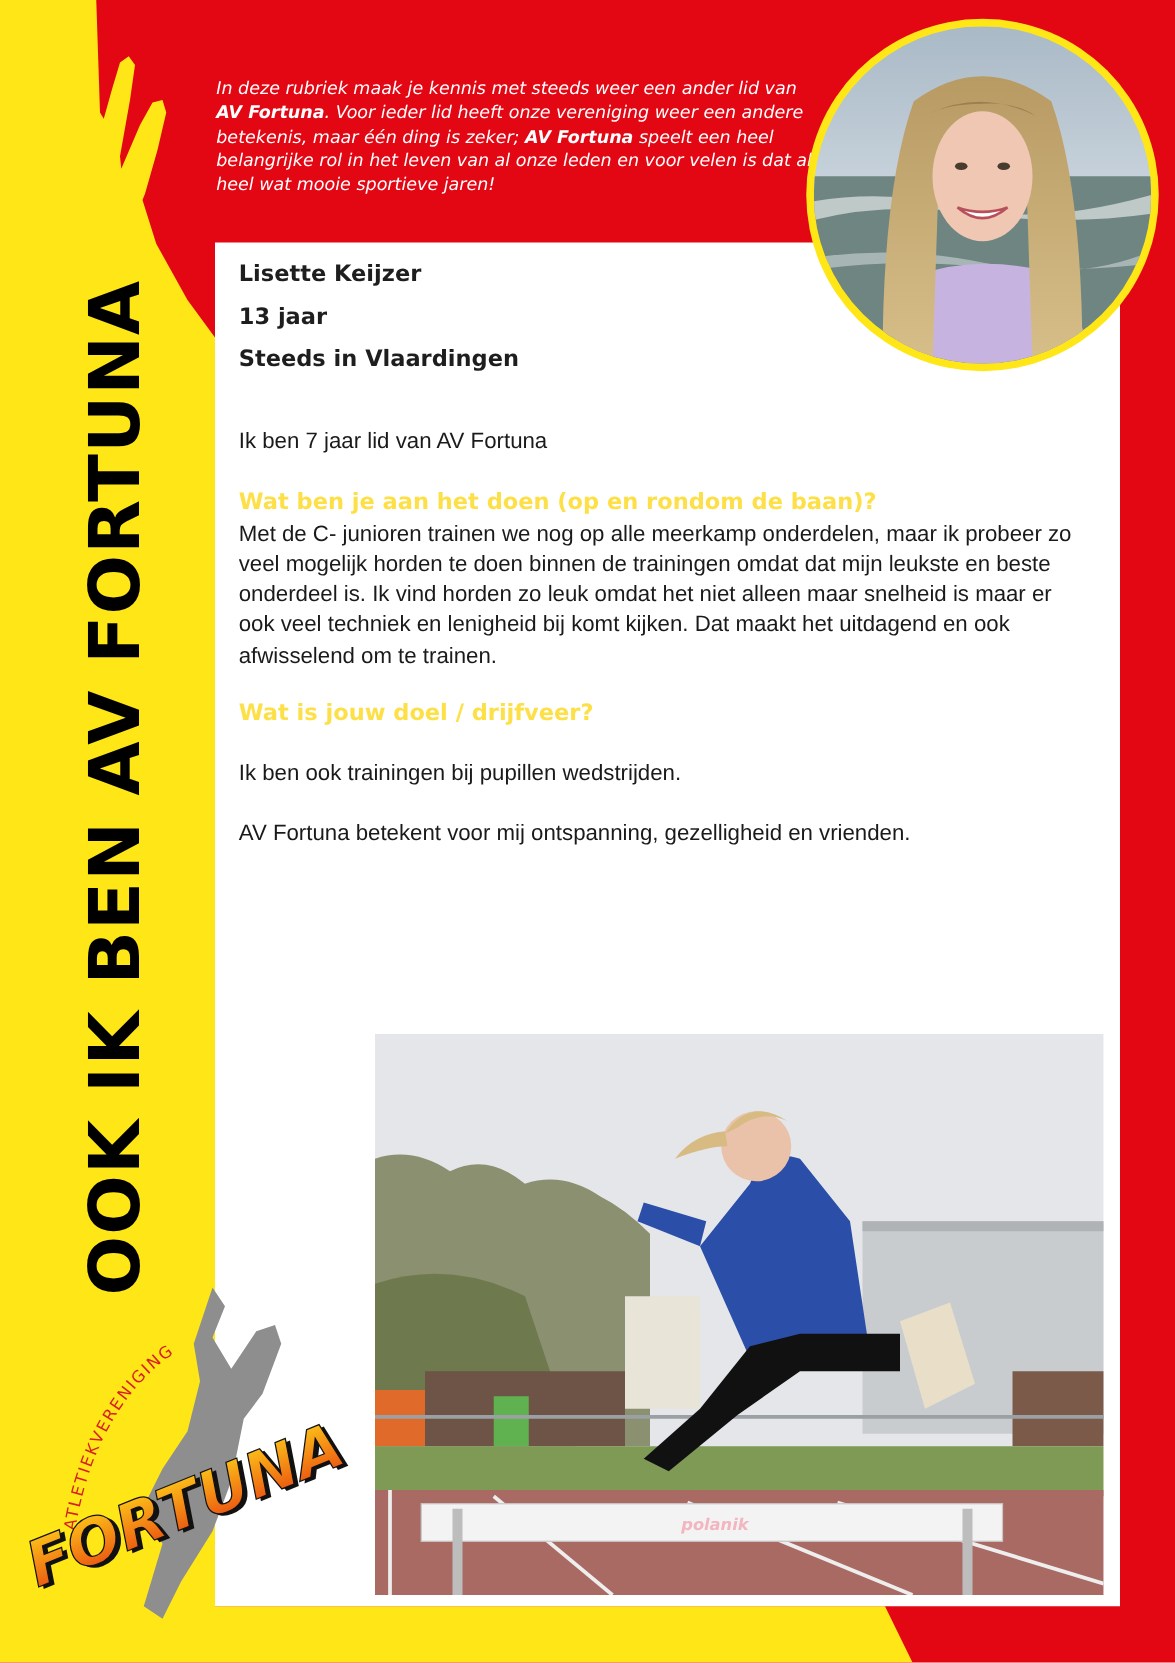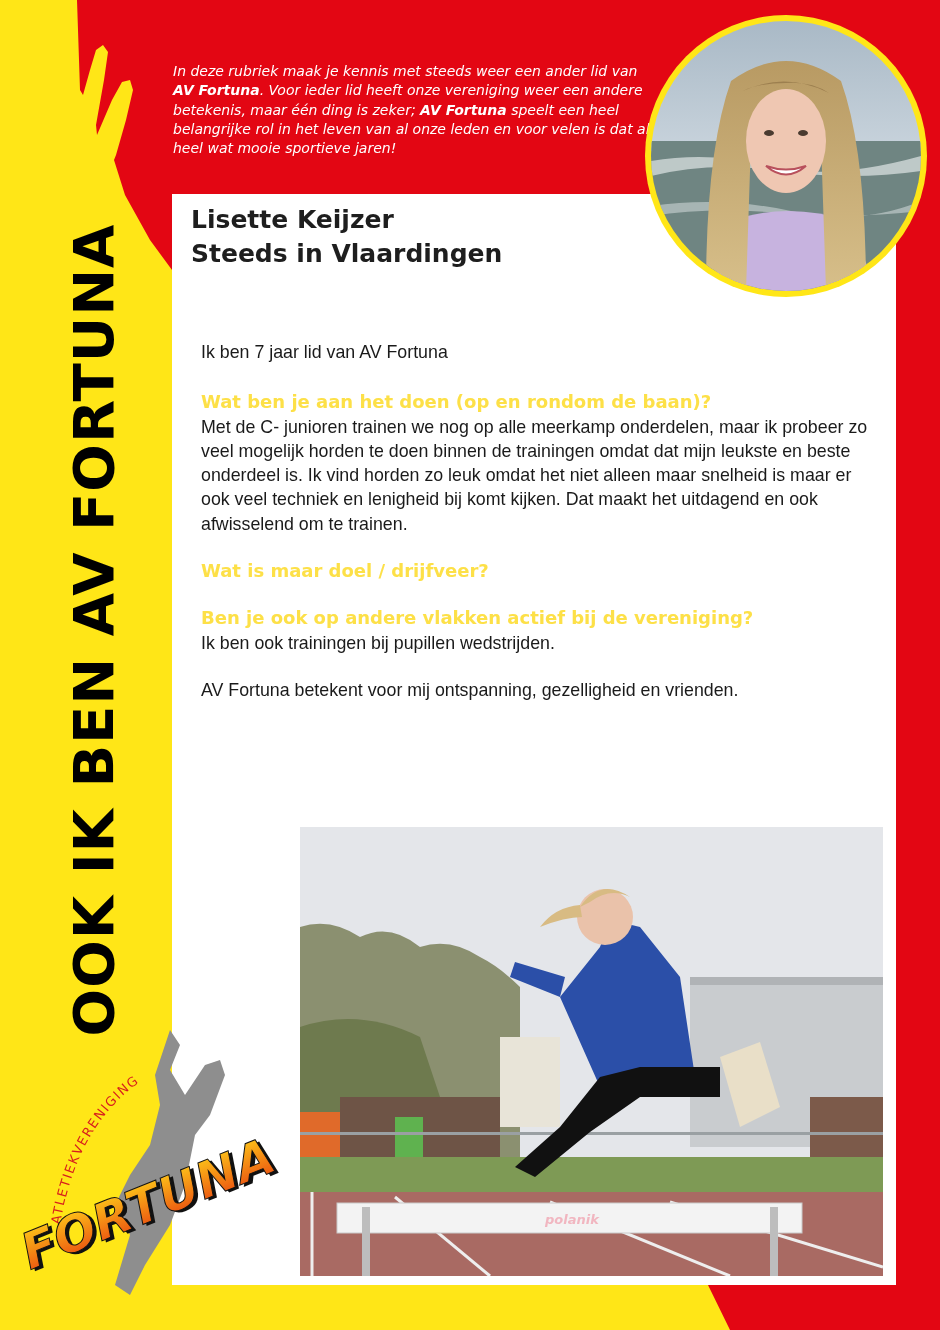--- a/index.html
+++ b/index.html
@@ -4,22 +4,22 @@
 <style>
   html, body { margin: 0; padding: 0; }
   body { width: 940px; height: 1330px; position: relative; overflow: hidden; background: #e30613; font-family: "Liberation Sans", "DejaVu Sans", sans-serif; }
   .bg-shapes { position: absolute; left: 0; top: 0; width: 940px; height: 1330px; }
   .intro { position: absolute; left: 173px; top: 62px; width: 480px; color: #fff; font-style: italic; font-size: 14px; line-height: 19.3px; font-family: "DejaVu Sans", sans-serif; }
   .intro b { font-weight: bold; }
   .card { position: absolute; left: 172px; top: 194px; width: 724px; height: 1091px; background: #fff; }
   .portrait { position: absolute; left: 645px; top: 15px; width: 282px; height: 282px; border-radius: 50%; background: #ffe617; }
   .portrait-inner { position: absolute; left: 6px; top: 6px; width: 270px; height: 270px; border-radius: 50%; overflow: hidden; }
   .vertical-title { position: absolute; left: 93px; top: 630px; transform: translate(-50%, -50%) rotate(-90deg); white-space: nowrap; font-family: "DejaVu Sans", sans-serif; font-weight: bold; font-size: 56px; color: #000; letter-spacing: 1px; }
-  .header-block { position: absolute; left: 191px; top: 203px; font-family: "DejaVu Sans", sans-serif; font-weight: bold; font-size: 25px; line-height: 34px; color: #1e1e1e; }
-  .body { position: absolute; left: 201px; top: 340px; width: 680px; font-family: "Liberation Sans", sans-serif; font-size: 17.8px; line-height: 24.3px; color: #1a1a1a; }
+  .header-block { position: absolute; left: 191px; top: 203px; font-family: "DejaVu Sans", sans-serif; font-weight: bold; font-size: 18px; line-height: 34px; color: #1e1e1e; }
+  .body { position: absolute; left: 191px; top: 340px; width: 680px; font-family: "Liberation Sans", sans-serif; font-size: 17.8px; line-height: 24.3px; color: #1a1a1a; }
   .body p { margin: 0 0 23px 0; }
   .body .q { font-weight: bold; font-family: "DejaVu Sans", sans-serif; font-size: 18px; color: #fde047; display: block; }
   .photo { position: absolute; left: 300px; top: 827px; width: 583px; height: 560px; overflow: hidden; }
   .logo { position: absolute; left: 20px; top: 1025px; width: 260px; height: 280px; }
 </style>
 </head>
 <body>
 
 <svg class="bg-shapes" viewBox="0 0 940 1330" xmlns="http://www.w3.org/2000/svg">
   <path fill="#ffe617" d="M0,0 L77,0 L80,90 L83,95 L90,70 L96,50 L103,45 L108,52 L104,80 L96,125 L97,135 L112,100 L122,82 L130,80 L133,90 L126,120 L116,155 L114,160 L125,195 L150,240 L172,270 L172,1285 L708,1285 L730,1330 L0,1330 Z"></path>
@@ -57,34 +57,34 @@
       <path d="M115,145 Q135,162 155,145 Q135,152 115,145 Z" fill="#fff" stroke="#b8505c" stroke-width="2"></path>
       <ellipse cx="118" cy="112" rx="5" ry="3" fill="#4a3b30"></ellipse>
       <ellipse cx="152" cy="112" rx="5" ry="3" fill="#4a3b30"></ellipse>
       <path d="M92,70 Q135,50 178,72 Q160,60 135,62 Q108,62 92,70 Z" fill="#9c7f4f"></path>
     </svg>
   </div>
 </div>
 
 <div class="header-block">
   <div>Lisette Keijzer</div>
+  <div>13 jaar</div>
   <div>Steeds in Vlaardingen</div>
 </div>
 
 <div class="body">
   <p style="margin-bottom:26px;">Ik ben 7 jaar lid van AV Fortuna</p>
   <p>
     <span class="q">Wat ben je aan het doen (op en rondom de baan)?</span>
     <span>Met de C- junioren trainen we nog op alle meerkamp onderdelen, maar ik probeer zo veel mogelijk horden te doen binnen de trainingen omdat dat mijn leukste en beste onderdeel is. Ik vind horden zo leuk omdat het niet alleen maar snelheid is maar er ook veel techniek en lenigheid bij komt kijken. Dat maakt het uitdagend en ook afwisselend om te trainen.</span>
   </p>
   <p>
-    <span class="q">Wat is maar doel / drijfveer?</span>
+    <span class="q">Wat is jouw doel / drijfveer?</span>
   </p>
   <p>
-    <span class="q">Ben je ook op andere vlakken actief bij de vereniging?</span>
     <span>Ik ben ook trainingen bij pupillen wedstrijden.</span>
   </p>
   <p>
     <span>AV Fortuna betekent voor mij ontspanning,  gezelligheid en vrienden.</span>
   </p>
 </div>
 
 <div class="photo">
   <svg width="583" height="449" viewBox="0 0 583 449" xmlns="http://www.w3.org/2000/svg">
     <rect width="583" height="449" fill="#e4e6ea"></rect>

